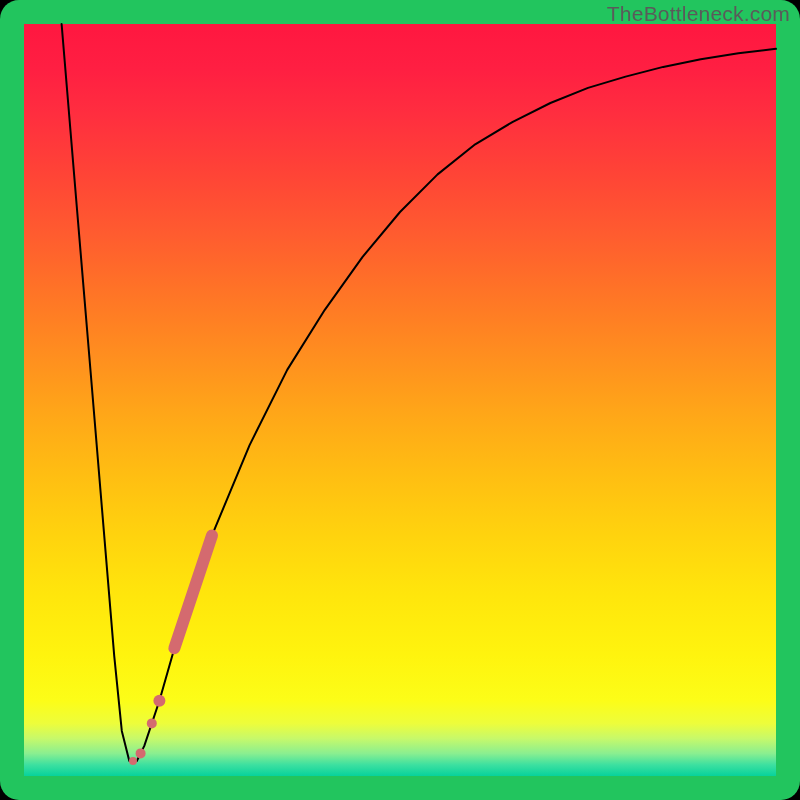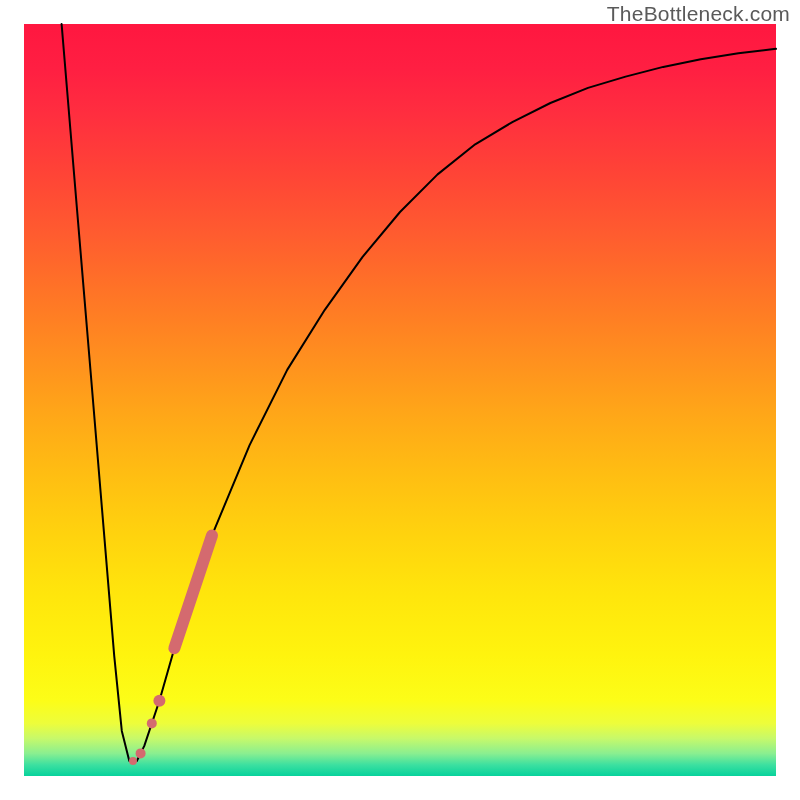--- a/index.html
+++ b/index.html
@@ -8,21 +8,22 @@
     width: 800px;
     height: 800px;
     overflow: hidden;
     background: #000;
     font-family: Arial, Helvetica, sans-serif;
   }
   .frame {
     position: relative;
     width: 800px;
     height: 800px;
-    background: #ffffff;
+    background: #22c55e;
+    border-radius: 19px;
   }
   .plot {
     position: absolute;
     left: 24px;
     top: 24px;
     width: 752px;
     height: 752px;
     
     background: linear-gradient(to bottom,
       #ff1740 0%,

